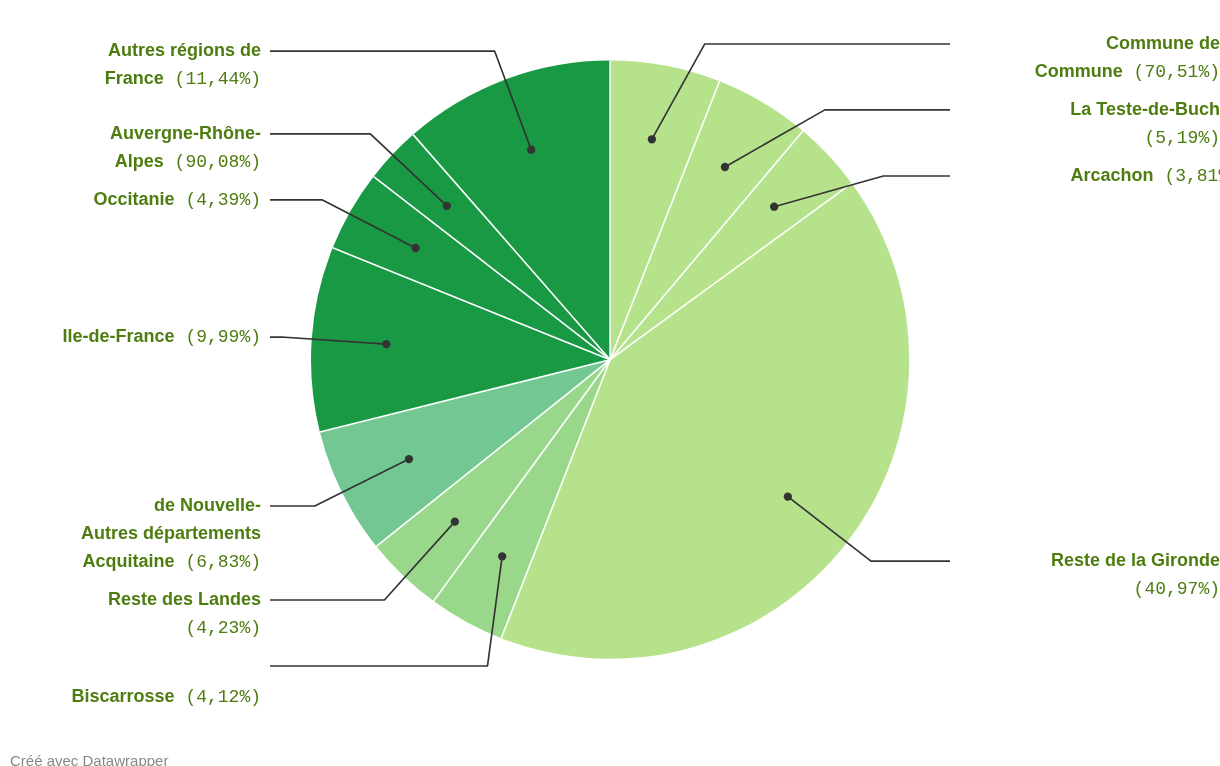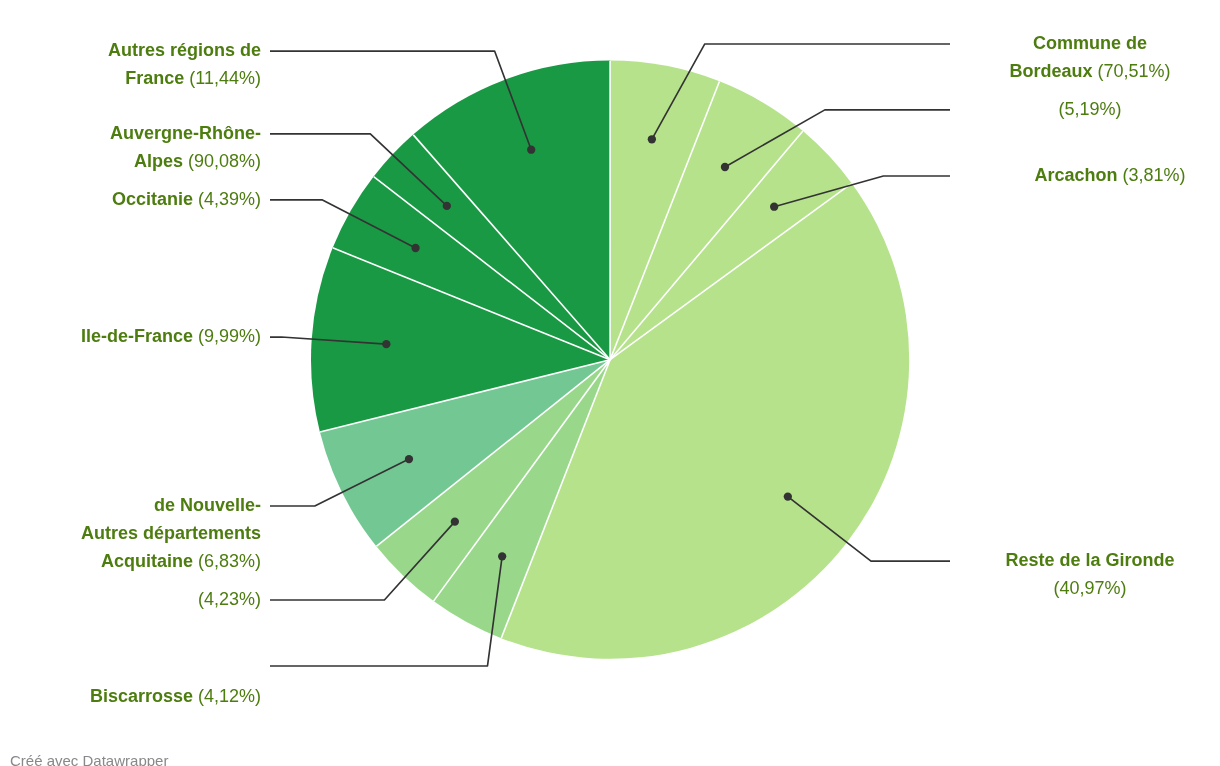--- a/index.html
+++ b/index.html
@@ -19,23 +19,23 @@
                shape-rendering:geometricPrecision; }
   .anchor-dot{ fill:#333333; }
   #labels { position:absolute; left:0; top:0; width:1220px; height:766px; transform:translateZ(0); }
   .label {
     position:absolute;
     font-size:18px;
     line-height:28px;
     color:#4d7c0f;
   }
   .label .nm { font-weight:700; }
-  .label .pc { font-weight:400; }
+  .label .pc { font-weight:400;font-family:Liberation Mono, monospace; }
   .label.left  { text-align:right; }
-  .label.right { text-align:center; }
+  .label.right { text-align:right; }
   .credit {
     position:absolute;
     left:10px; top:749px;
     font-size:15px;
     line-height:24px;
     color:#888888;
     white-space:nowrap;
     transform:translateZ(0);
   }
 </style>
@@ -98,36 +98,38 @@
       <circle class="anchor-dot" r="4.15" cx="386.32" cy="344.14"></circle>
       <circle class="anchor-dot" r="4.15" cx="415.56" cy="248.01"></circle>
       <circle class="anchor-dot" r="4.15" cx="446.82" cy="205.88"></circle>
       <circle class="anchor-dot" r="4.15" cx="531.2" cy="149.71"></circle>
     </g>
   </svg>
 
   <div id="labels">
     <div class="label right" style="left:960px;width:260px;top:28.95px">
       <div><span class="nm">Commune de</span></div>
-      <div><span class="nm">Bordeaux</span><span class="pc"> (70,51%)</span></div>
+      <div><span class="nm">Commune</span><span class="pc"> (70,51%)</span></div>
     </div>
     <div class="label right" style="left:960px;width:260px;top:94.85px">
+      <div><span class="nm">La Teste-de-Buch</span></div>
       <div><span class="pc">(5,19%)</span></div>
     </div>
     <div class="label right" style="left:980px;width:260px;top:160.95px">
       <div><span class="nm">Arcachon</span><span class="pc"> (3,81%)</span></div>
     </div>
     <div class="label right" style="left:960px;width:260px;top:546.15px">
       <div><span class="nm">Reste de la Gironde</span></div>
       <div><span class="pc">(40,97%)</span></div>
     </div>
     <div class="label left" style="left:0px;width:261px;top:682px">
       <div><span class="nm">Biscarrosse</span><span class="pc"> (4,12%)</span></div>
     </div>
     <div class="label left" style="left:0px;width:261px;top:584.95px">
+      <div><span class="nm">Reste des Landes</span></div>
       <div><span class="pc">(4,23%)</span></div>
     </div>
     <div class="label left" style="left:0px;width:261px;top:490.95px">
       <div><span class="nm">de Nouvelle-</span></div>
       <div><span class="nm">Autres départements</span></div>
       <div><span class="nm">Acquitaine</span><span class="pc"> (6,83%)</span></div>
     </div>
     <div class="label left" style="left:0px;width:261px;top:322.05px">
       <div><span class="nm">Ile-de-France</span><span class="pc"> (9,99%)</span></div>
     </div>

